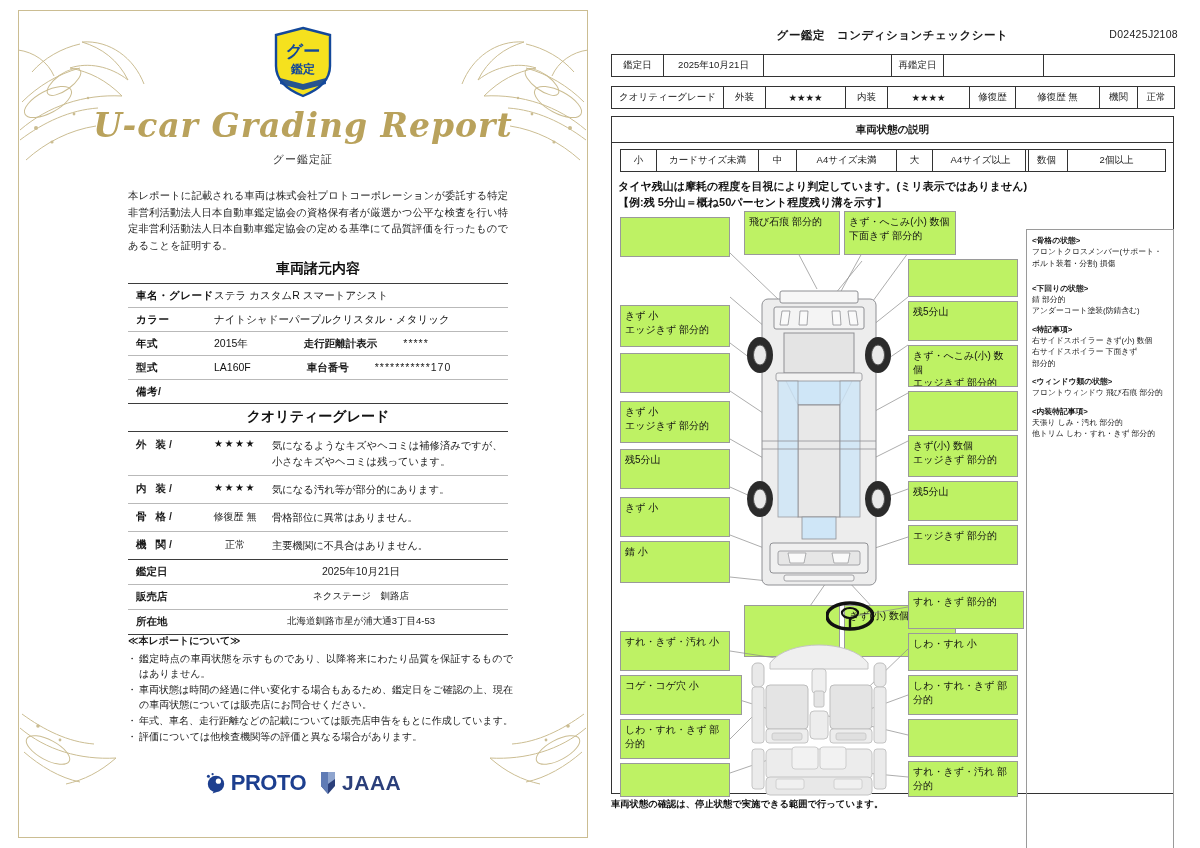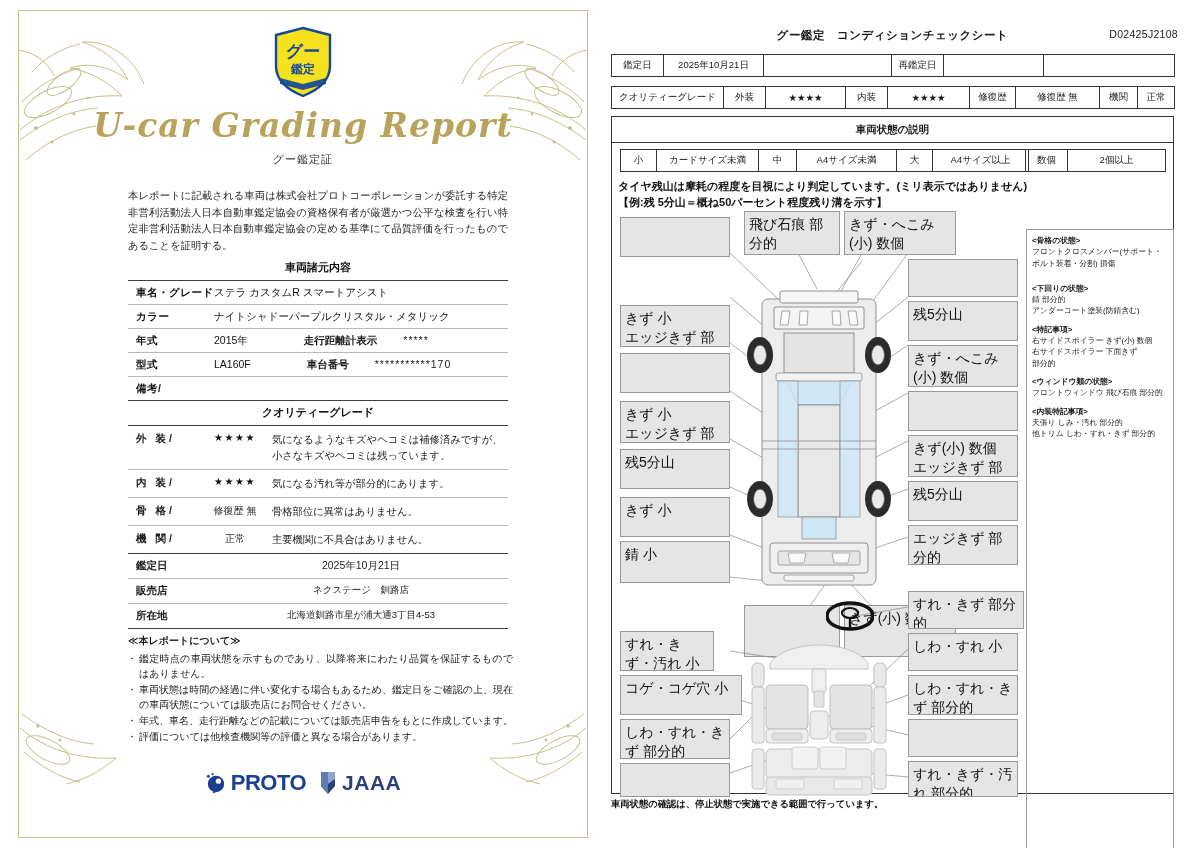--- a/index.html
+++ b/index.html
@@ -45,21 +45,21 @@
     position:absolute; left:0; right:0; top:142px;
     text-align:center; font-size:11px; color:#333; letter-spacing:1px;
   }
 
   
   .lead {
     position:absolute; left:110px; top:178px; width:380px;
     font-size:10.3px; line-height:1.62; color:#222; text-align:justify;
   }
   .sec-head {
-    text-align:center; font-size:11px; font-weight:700; color:#111;
+    text-align:center; font-size:14px; font-weight:700; color:#111;
     padding:4px 0 5px;
   }
   .spec-table { position:absolute; left:110px; top:246px; width:380px; }
   .row {
     display:flex; align-items:flex-start;
     border-top:1px solid #3d3d3d;
     padding:5px 0 4px; min-height:22px;
   }
   .row.thin { border-top:1px solid #b9b9b9; }
   .row .lbl {
@@ -118,22 +118,22 @@
   .legend-wrap2{ position:absolute; left:413px; top:32px; }
   .tire-note {
     position:absolute; left:6px; top:62px; width:410px;
     font-size:11px; line-height:1.45; font-weight:700; color:#111;
   }
 
   .diagram { position:absolute; left:0; top:88px; width:410px; height:470px; }
   .intr    { position:absolute; left:0; top:470px; width:410px; height:210px; }
 
   .abox {
-    position:absolute; border:1px solid #9a9a9a; background:#e5e5e5;
-    font-size:14px; line-height:1.35; padding:3px 4px; color:#111;
+    position:absolute; border:1px solid #9a9a9a; background:#bef264;
+    font-size:10px; line-height:1.35; padding:3px 4px; color:#111;
     overflow:hidden;
   }
   svg.leaders { position:absolute; left:0; top:0; overflow:visible; pointer-events:none; }
 
   .sidenote {
     position:absolute; left:414px; top:112px; width:148px; height:652px;
     border:1px solid #9a9a9a; padding:5px 5px; font-size:7.8px; line-height:1.45;
   }
   .sn-blk { margin-bottom:7px; }
   .sn-h { font-weight:700; }
@@ -539,21 +539,21 @@
           <rect x="22" y="120" width="106" height="30" rx="5" fill="#ececec" stroke="#c4c4c4" stroke-width="1"></rect>
           <rect x="48" y="118" width="26" height="22" rx="3" fill="#f2f2f2" stroke="#c9c9c9" stroke-width=".9"></rect>
           <rect x="76" y="118" width="26" height="22" rx="3" fill="#f2f2f2" stroke="#c9c9c9" stroke-width=".9"></rect>
           <rect x="22" y="148" width="106" height="18" rx="4" fill="#e8e8e8" stroke="#c4c4c4" stroke-width="1"></rect>
           <rect x="32" y="150" width="28" height="10" rx="2" fill="#f0f0f0" stroke="#c9c9c9" stroke-width=".8"></rect>
           <rect x="90" y="150" width="28" height="10" rx="2" fill="#f0f0f0" stroke="#c9c9c9" stroke-width=".8"></rect>
           <rect x="8" y="120" width="12" height="40" rx="3" fill="#ebebeb" stroke="#c4c4c4" stroke-width="1"></rect>
           <rect x="130" y="120" width="12" height="40" rx="3" fill="#ebebeb" stroke="#c4c4c4" stroke-width="1"></rect>
         </svg>
 
-        <div class="abox" style="left:8px;  top:44px;  width:94px; height:40px;">すれ・きず・汚れ 小</div>
+        <div class="abox" style="left:8px;  top:44px;  width:110px; height:40px;">すれ・きず・汚れ 小</div>
         <div class="abox" style="left:8px;  top:88px;  width:122px; height:40px;">コゲ・コゲ穴 小</div>
         <div class="abox" style="left:8px;  top:132px; width:110px; height:40px;">しわ・すれ・きず 部分的</div>
         <div class="abox" style="left:8px;  top:176px; width:110px; height:34px;"></div>
 
         <div class="abox" style="left:296px; top:4px;   width:116px; height:38px;">すれ・きず 部分的</div>
         <div class="abox" style="left:296px; top:46px;  width:110px; height:38px;">しわ・すれ 小</div>
         <div class="abox" style="left:296px; top:88px;  width:110px; height:40px;">しわ・すれ・きず 部分的</div>
         <div class="abox" style="left:296px; top:132px; width:110px; height:38px;"></div>
         <div class="abox" style="left:296px; top:174px; width:110px; height:36px;">すれ・きず・汚れ 部分的</div>
       </div>

